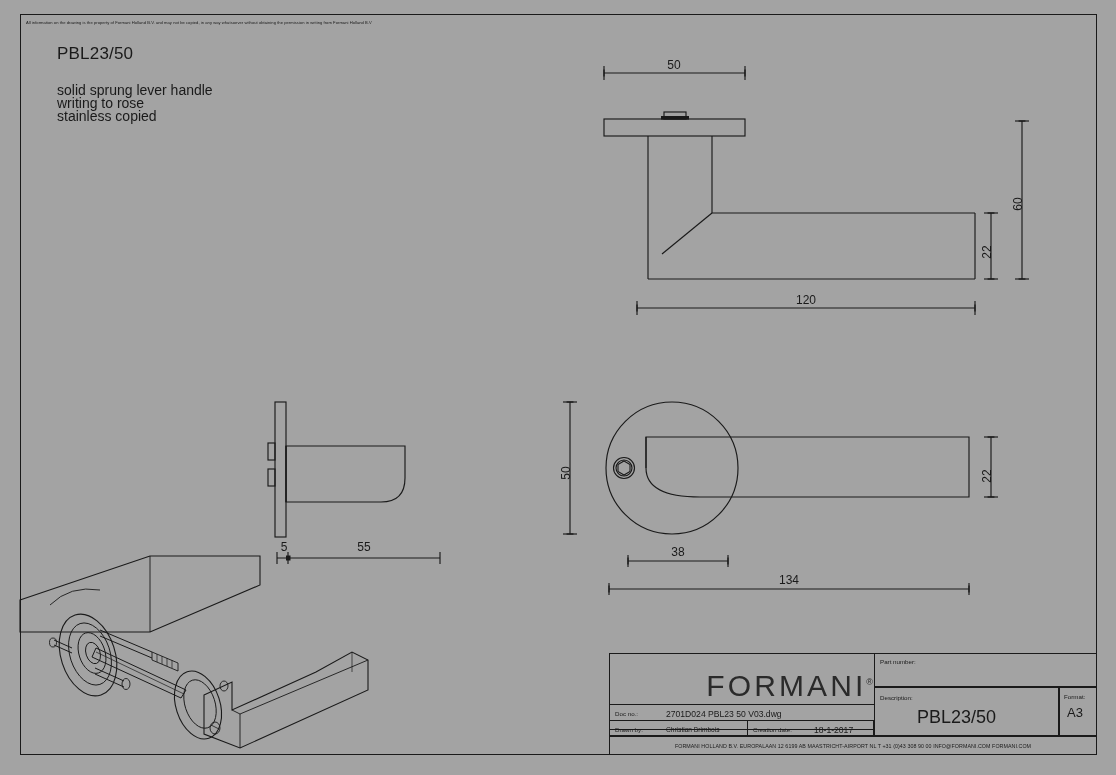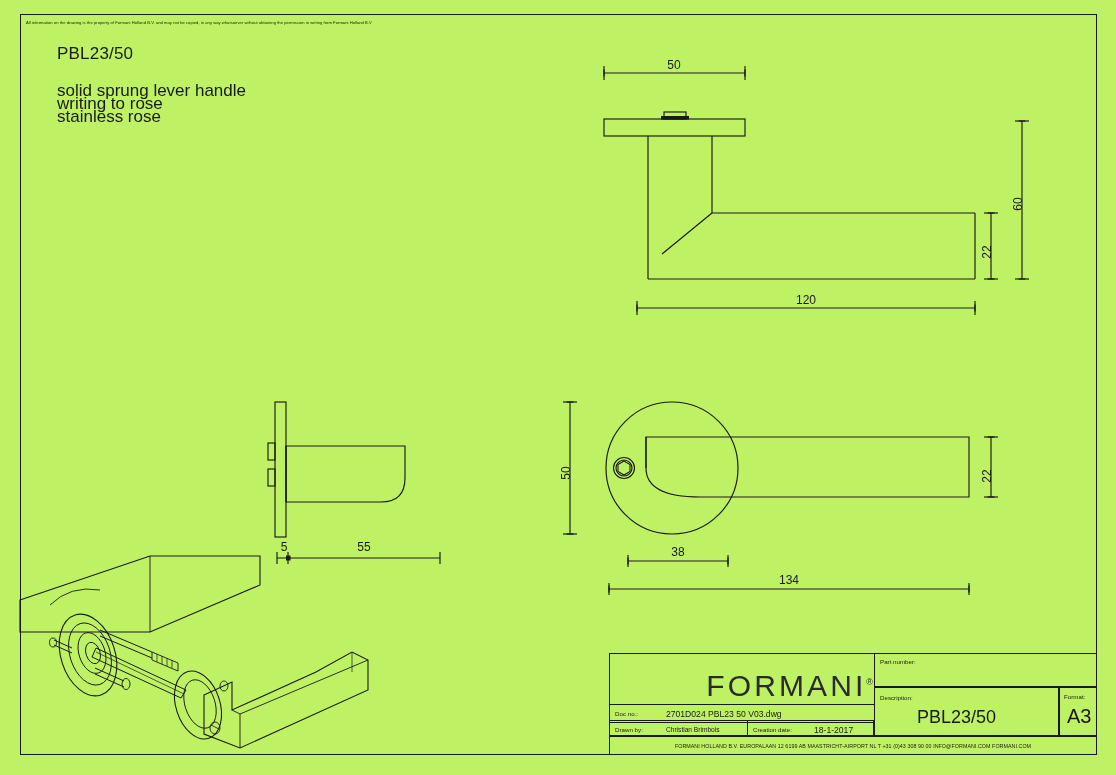--- a/index.html
+++ b/index.html
@@ -13,21 +13,21 @@
     font-family: "Liberation Sans", sans-serif;
     color: #1a1a1a;
     overflow: hidden;
     position: relative;
   }
   .sheet {
     position: absolute;
     left: 0; top: 0;
     width: 1116px;
     height: 775px;
-    background: #bef264;
+    background: #a3a3a3;
   }
   .frame {
     position: absolute;
     left: 20px;
     top: 14px;
     width: 1077px;
     height: 741px;
     border: 1.4px solid #1a1a1a;
     box-sizing: border-box;
   }
@@ -45,21 +45,21 @@
     left: 57px;
     top: 44px;
     font-size: 17px;
     letter-spacing: 0.2px;
     color: #1a1a1a;
   }
   .desc-block {
     position: absolute;
     left: 57px;
     top: 84px;
-    font-size: 17px;
+    font-size: 14px;
     line-height: 13.2px;
     color: #1a1a1a;
   }
   .desc-block div { white-space: nowrap; }
 
   svg.draw {
     position: absolute;
     left: 0; top: 0;
     width: 1116px;
     height: 775px;
@@ -119,21 +119,21 @@
     letter-spacing: 0;
   }
   .tb-desc-value {
     position: absolute;
     font-size: 18px;
     color: #1a1a1a;
     white-space: nowrap;
   }
   .tb-format-value {
     position: absolute;
-    font-size: 20px;
+    font-size: 13px;
     color: #1a1a1a;
     white-space: nowrap;
   }
   .tb-footer {
     position: absolute;
     left: 0px;
     top: 82px;
     width: 486px;
     height: 19px;
     box-sizing: border-box;
@@ -161,21 +161,21 @@
 
   <div class="frame"></div>
 
   <div class="copyright">All information on the drawing is the property of Formani Holland B.V. and may not be copied, in any way whatsoever without obtaining the permission in writing from Formani Holland B.V</div>
 
   <div class="part-title">PBL23/50</div>
 
   <div class="desc-block">
     <div>solid sprung lever handle</div>
     <div>writing to rose</div>
-    <div>stainless rose</div>
+    <div>stainless copied</div>
   </div>
 
   <svg class="draw" viewBox="0 0 1116 775">
     <defs>
       <marker id="tick" markerWidth="8" markerHeight="8" refX="4" refY="4" orient="auto">
         <line x1="4" y1="1" x2="4" y2="7" stroke="#1a1a1a" stroke-width="1.1"></line>
       </marker>
       <marker id="arrowL" markerWidth="10" markerHeight="8" refX="1" refY="4" orient="auto">
         <path d="M1,4 L9,1.6 L9,6.4 Z" fill="#1a1a1a"></path>
       </marker>
@@ -314,21 +314,21 @@
   </svg>
 
   <div class="titleblock">
 
     <div class="tb-cell" style="left:0; top:0; width:264px; height:50px; border:none;">
       <div class="logo-wrap">
         <div class="logo-text"><span>FORMANI</span><span class="logo-reg">®</span></div>
       </div>
     </div>
 
-    <div class="tb-cell" style="left:0; top:50px; width:264px; height:19px; border-left:none; border-right:none;">
+    <div class="tb-cell" style="left:0; top:50px; width:264px; height:26px; border-left:none; border-right:none;">
       <span class="tb-label" style="left:5px; top:5px;">Doc no.:</span>
       <span class="tb-value" style="left:56px; top:3.5px;">2701D024 PBL23 50 V03.dwg</span>
     </div>
 
     <div class="tb-cell" style="left:0; top:66px; width:138px; height:16px; border-left:none;">
       <span class="tb-label" style="left:5px; top:5px;">Drawn by:</span>
       <span class="tb-label" style="left:56px; top:4.5px; font-size:6.6px;">Christian Brimbois</span>
     </div>
 
     <div class="tb-cell" style="left:138px; top:66px; width:126px; height:16px; border-left:none;">

